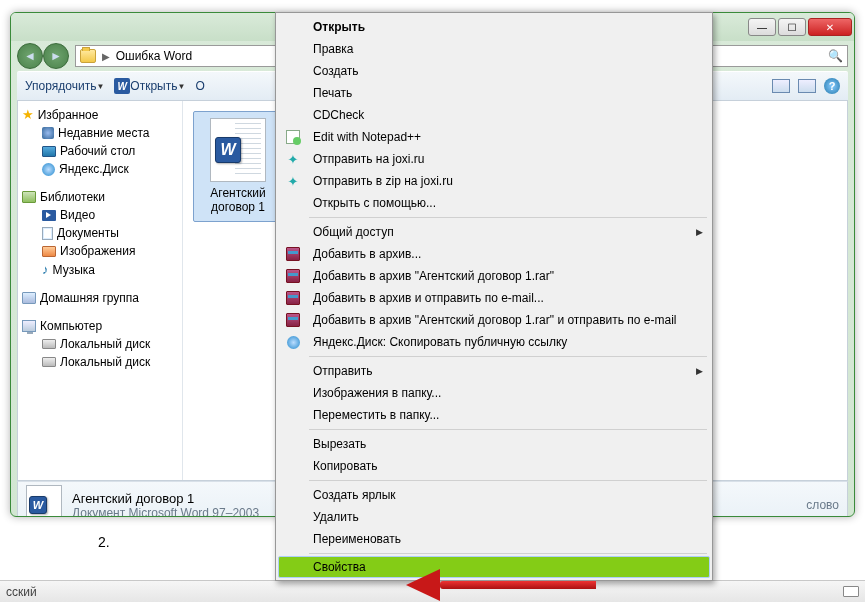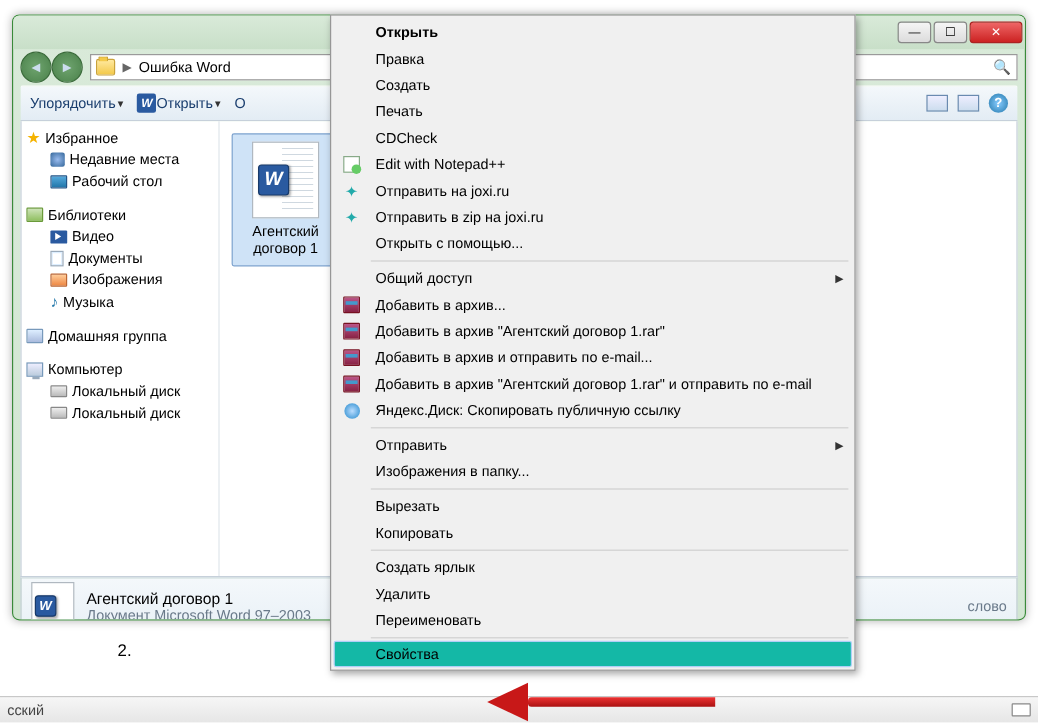--- a/index.html
+++ b/index.html
@@ -123,21 +123,21 @@
     position:absolute; left:275px; top:12px; width:438px;
     background:#f0f0f0; border:1px solid #979797; box-shadow:2px 3px 6px rgba(0,0,0,.35);
     padding:3px; z-index:100;
   }
   .ctxmenu .col-icon{width:24px;}
   .ctx-row{
     display:flex; align-items:center; height:22px; padding:0 18px 0 2px; gap:8px;
     position:relative;
   }
   .ctx-row.bold{font-weight:bold;}
-  .ctx-row.hover{background:#14b8a6;border:1px solid #aecff7;border-radius:2px;height:22px;margin:-1px;}
+  .ctx-row.hover{background:#84cc16;border:1px solid #aecff7;border-radius:2px;height:22px;margin:-1px;}
   .ctx-sep{height:1px;background:#d0d0d0;margin:3px 2px 3px 30px;}
   .ctx-sub{position:absolute;right:6px;font-size:9px;color:#333;}
   .ctx-ico{width:16px;height:16px;display:flex;align-items:center;justify-content:center;}
   .np-ico{width:14px;height:14px;background:#fff;border:1px solid #8a8;position:relative;}
   .np-ico::after{content:"";position:absolute;right:-2px;bottom:-2px;width:8px;height:8px;background:#6c6;border-radius:50%;}
   .joxi-ico{color:#2aa;font-size:13px;}
   .rar-ico{width:14px;height:14px;background:linear-gradient(#b58,#824);border:1px solid #712;border-radius:1px;position:relative;}
   .rar-ico::before{content:"";position:absolute;left:1px;right:1px;top:3px;height:3px;background:#49c;}
 
   
@@ -213,20 +213,24 @@
           <span>Избранное</span>
         </div>
       <div class="tree-item child">
           <span class="recent-ico"></span>
           <span>Недавние места</span>
         </div>
       <div class="tree-item child">
           <span class="desk-ico"></span>
           <span>Рабочий стол</span>
         </div>
+      <div class="tree-item child">
+          <span class="yd-ico"></span>
+          <span>Яндекс.Диск</span>
+        </div>
       <div class="tree-sp"></div>
       <div class="tree-item root">
           <span class="lib-ico"></span>
           <span>Библиотеки</span>
         </div>
       <div class="tree-item child">
           <span class="vid-ico"></span>
           <span>Видео</span>
         </div>
       <div class="tree-item child">
@@ -361,20 +365,24 @@
   <div class="ctx-sep"></div>
   <div class="ctx-row">
       <span class="ctx-ico col-icon"></span>
       <span>Отправить</span>
       <span class="ctx-sub">▶</span>
     </div>
   <div class="ctx-row">
       <span class="ctx-ico col-icon"></span>
       <span>Изображения в папку...</span>
     </div>
+  <div class="ctx-row">
+      <span class="ctx-ico col-icon"></span>
+      <span>Переместить в папку...</span>
+    </div>
   <div class="ctx-sep"></div>
   <div class="ctx-row">
       <span class="ctx-ico col-icon"></span>
       <span>Вырезать</span>
     </div>
   <div class="ctx-row">
       <span class="ctx-ico col-icon"></span>
       <span>Копировать</span>
     </div>
   <div class="ctx-sep"></div>

